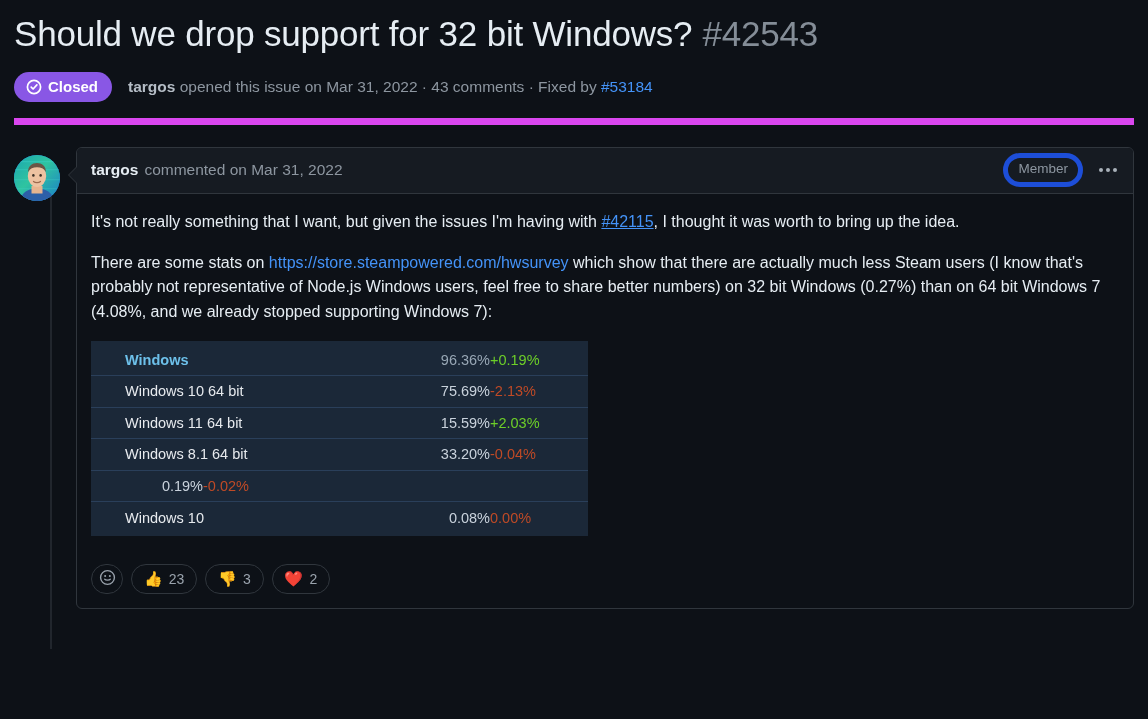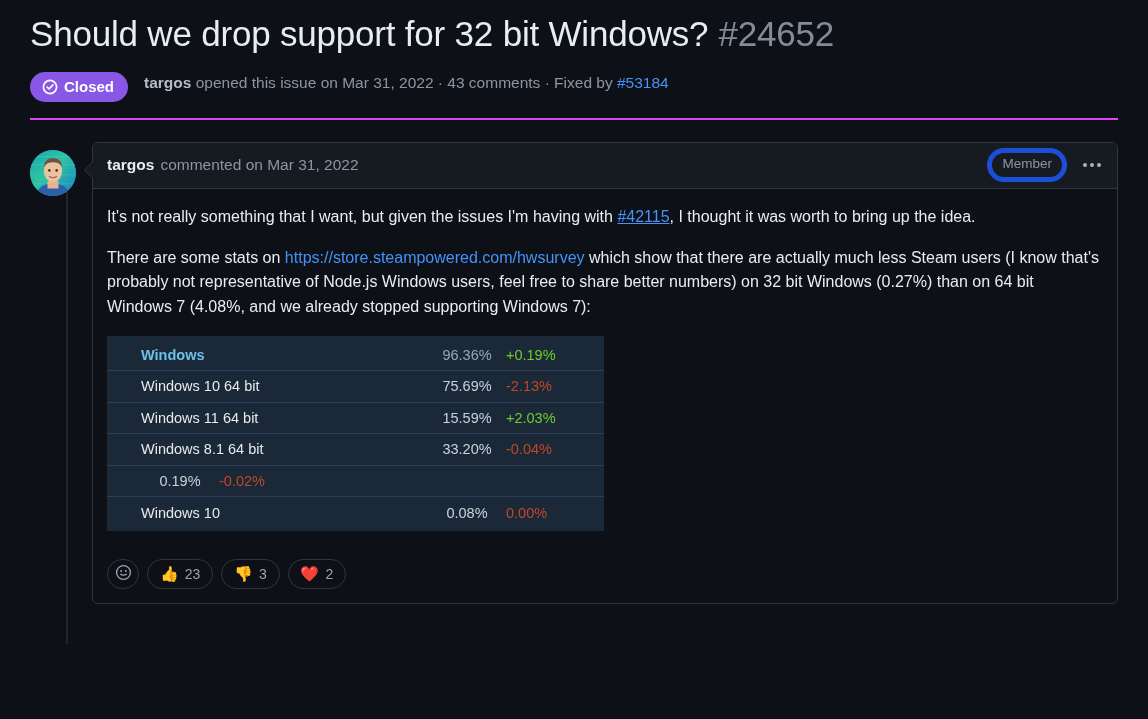--- a/index.html
+++ b/index.html
@@ -10,21 +10,21 @@
     background: #0d1117;
     font-family: "Liberation Sans", sans-serif;
     overflow: hidden;
   }
 
   .page {
     position: relative;
     width: 1148px;
     height: 584px;
     background: #0d1117;
-    padding: 0 30px;
+    padding: 0 14px;
   }
 
   
   .title-row {
     padding-top: 12px;
     display: flex;
     align-items: baseline;
     flex-wrap: wrap;
   }
   .issue-title {
@@ -38,23 +38,24 @@
     font-size: 35px;
     font-weight: 300;
     color: #848d97;
     margin-left: 10px;
     letter-spacing: -0.2px;
   }
 
   
   .subhead {
     display: flex;
+    align-items: center;
     margin-top: 16px;
     padding-bottom: 16px;
-    border-bottom: 2px solid #d946ef;
+    border-bottom: 7px solid #d946ef;
   }
   .state-badge {
     display: inline-flex;
     align-items: center;
     gap: 6px;
     background: #8957e5;
     color: #ffffff;
     border-radius: 2em;
     padding: 6px 14px 6px 12px;
     font-size: 15px;
@@ -203,21 +204,21 @@
     align-items: center;
     height: 31.5px;
     padding: 0 6px 0 34px;
     border-bottom: 1px solid #2a3f5a;
   }
   .steam-row:last-child { border-bottom: none; }
   .steam-name { flex: 1 1 auto; color: #e7eaee; white-space: nowrap; }
   .steam-row.head .steam-name { color: #6dc0ea; font-weight: 700; }
   .steam-pct {
     width: 78px;
-    text-align: center;
+    text-align: right;
     color: #c9d2dc;
     white-space: nowrap;
   }
   .steam-row.head .steam-pct { color: #98a7b5; }
   .steam-delta {
     width: 92px;
     text-align: left;
     padding-right: 6px;
     white-space: nowrap;
   }
@@ -254,21 +255,21 @@
   .react-emoji { font-size: 15px; line-height: 1; }
   .react-count { color: #9aa3ad; font-size: 14px; }
 </style>
 </head>
 <body>
 
 <div class="page">
 
   <div class="title-row">
     <h1 class="issue-title">Should we drop support for 32 bit Windows?</h1>
-    <span class="issue-number">#24652</span>
+    <span class="issue-number">#42543</span>
   </div>
 
   <div class="subhead">
     <span class="state-badge">
       <span>
         <svg width="16" height="16" viewBox="0 0 16 16" fill="none" aria-hidden="true">
           <circle cx="8" cy="8" r="6.6" stroke="#ffffff" stroke-width="1.7"></circle>
           <path d="M5.2 8.1 L7.1 10 L10.9 5.9" stroke="#ffffff" stroke-width="1.7" stroke-linecap="round" stroke-linejoin="round" fill="none"></path>
         </svg>
       </span>

